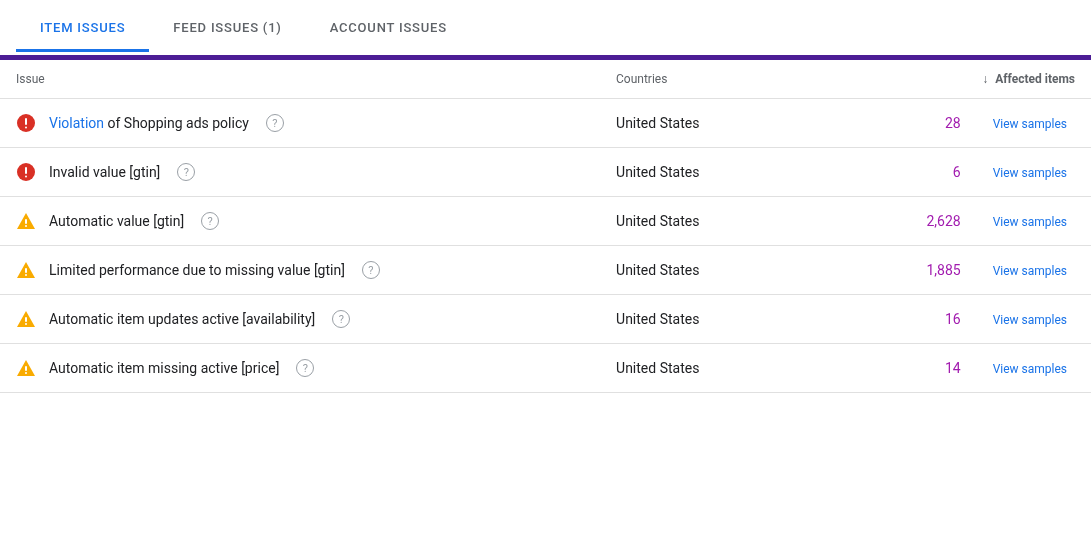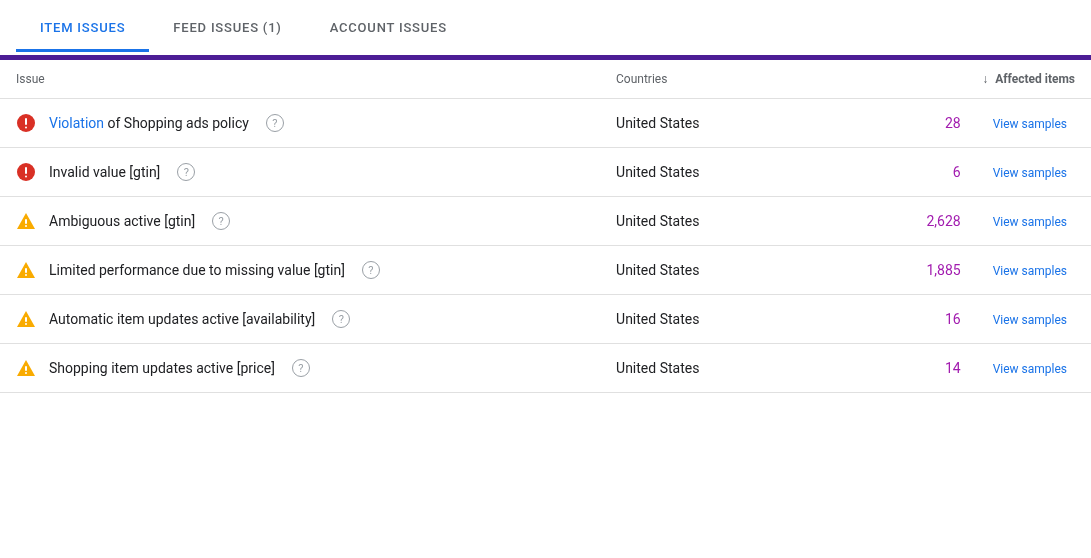--- a/index.html
+++ b/index.html
@@ -198,21 +198,21 @@
         <tr>
           <td>
             <div class="issue-cell">
               <span class="status-icon">
                 <svg width="20" height="20" viewBox="0 0 20 20" fill="none">
         <path d="M10 2L19 18H1L10 2Z" fill="#f9ab00"></path>
         <rect x="9" y="8" width="2" height="5" rx="1" fill="white"></rect>
         <circle cx="10" cy="15" r="1" fill="white"></circle>
       </svg>
               </span>
-              <span class="issue-text">Ambiguous active [gtin]</span>
+              <span class="issue-text">Automatic value [gtin]</span>
               <span class="help-icon">?</span>
             </div>
           </td>
           <td class="countries-cell">United States</td>
           <td style="text-align: right; white-space: nowrap;"><span class="affected-cell" style="margin-right: 16px;">2,628</span><span class="view-samples">View samples</span></td>
         </tr>
         <tr>
           <td>
             <div class="issue-cell">
               <span class="status-icon">
@@ -249,21 +249,21 @@
         <tr>
           <td>
             <div class="issue-cell">
               <span class="status-icon">
                 <svg width="20" height="20" viewBox="0 0 20 20" fill="none">
         <path d="M10 2L19 18H1L10 2Z" fill="#f9ab00"></path>
         <rect x="9" y="8" width="2" height="5" rx="1" fill="white"></rect>
         <circle cx="10" cy="15" r="1" fill="white"></circle>
       </svg>
               </span>
-              <span class="issue-text">Shopping item updates active [price]</span>
+              <span class="issue-text">Automatic item missing active [price]</span>
               <span class="help-icon">?</span>
             </div>
           </td>
           <td class="countries-cell">United States</td>
           <td style="text-align: right; white-space: nowrap;"><span class="affected-cell" style="margin-right: 16px;">14</span><span class="view-samples">View samples</span></td>
         </tr>
       </tbody>
   </table>
 </div>
 

